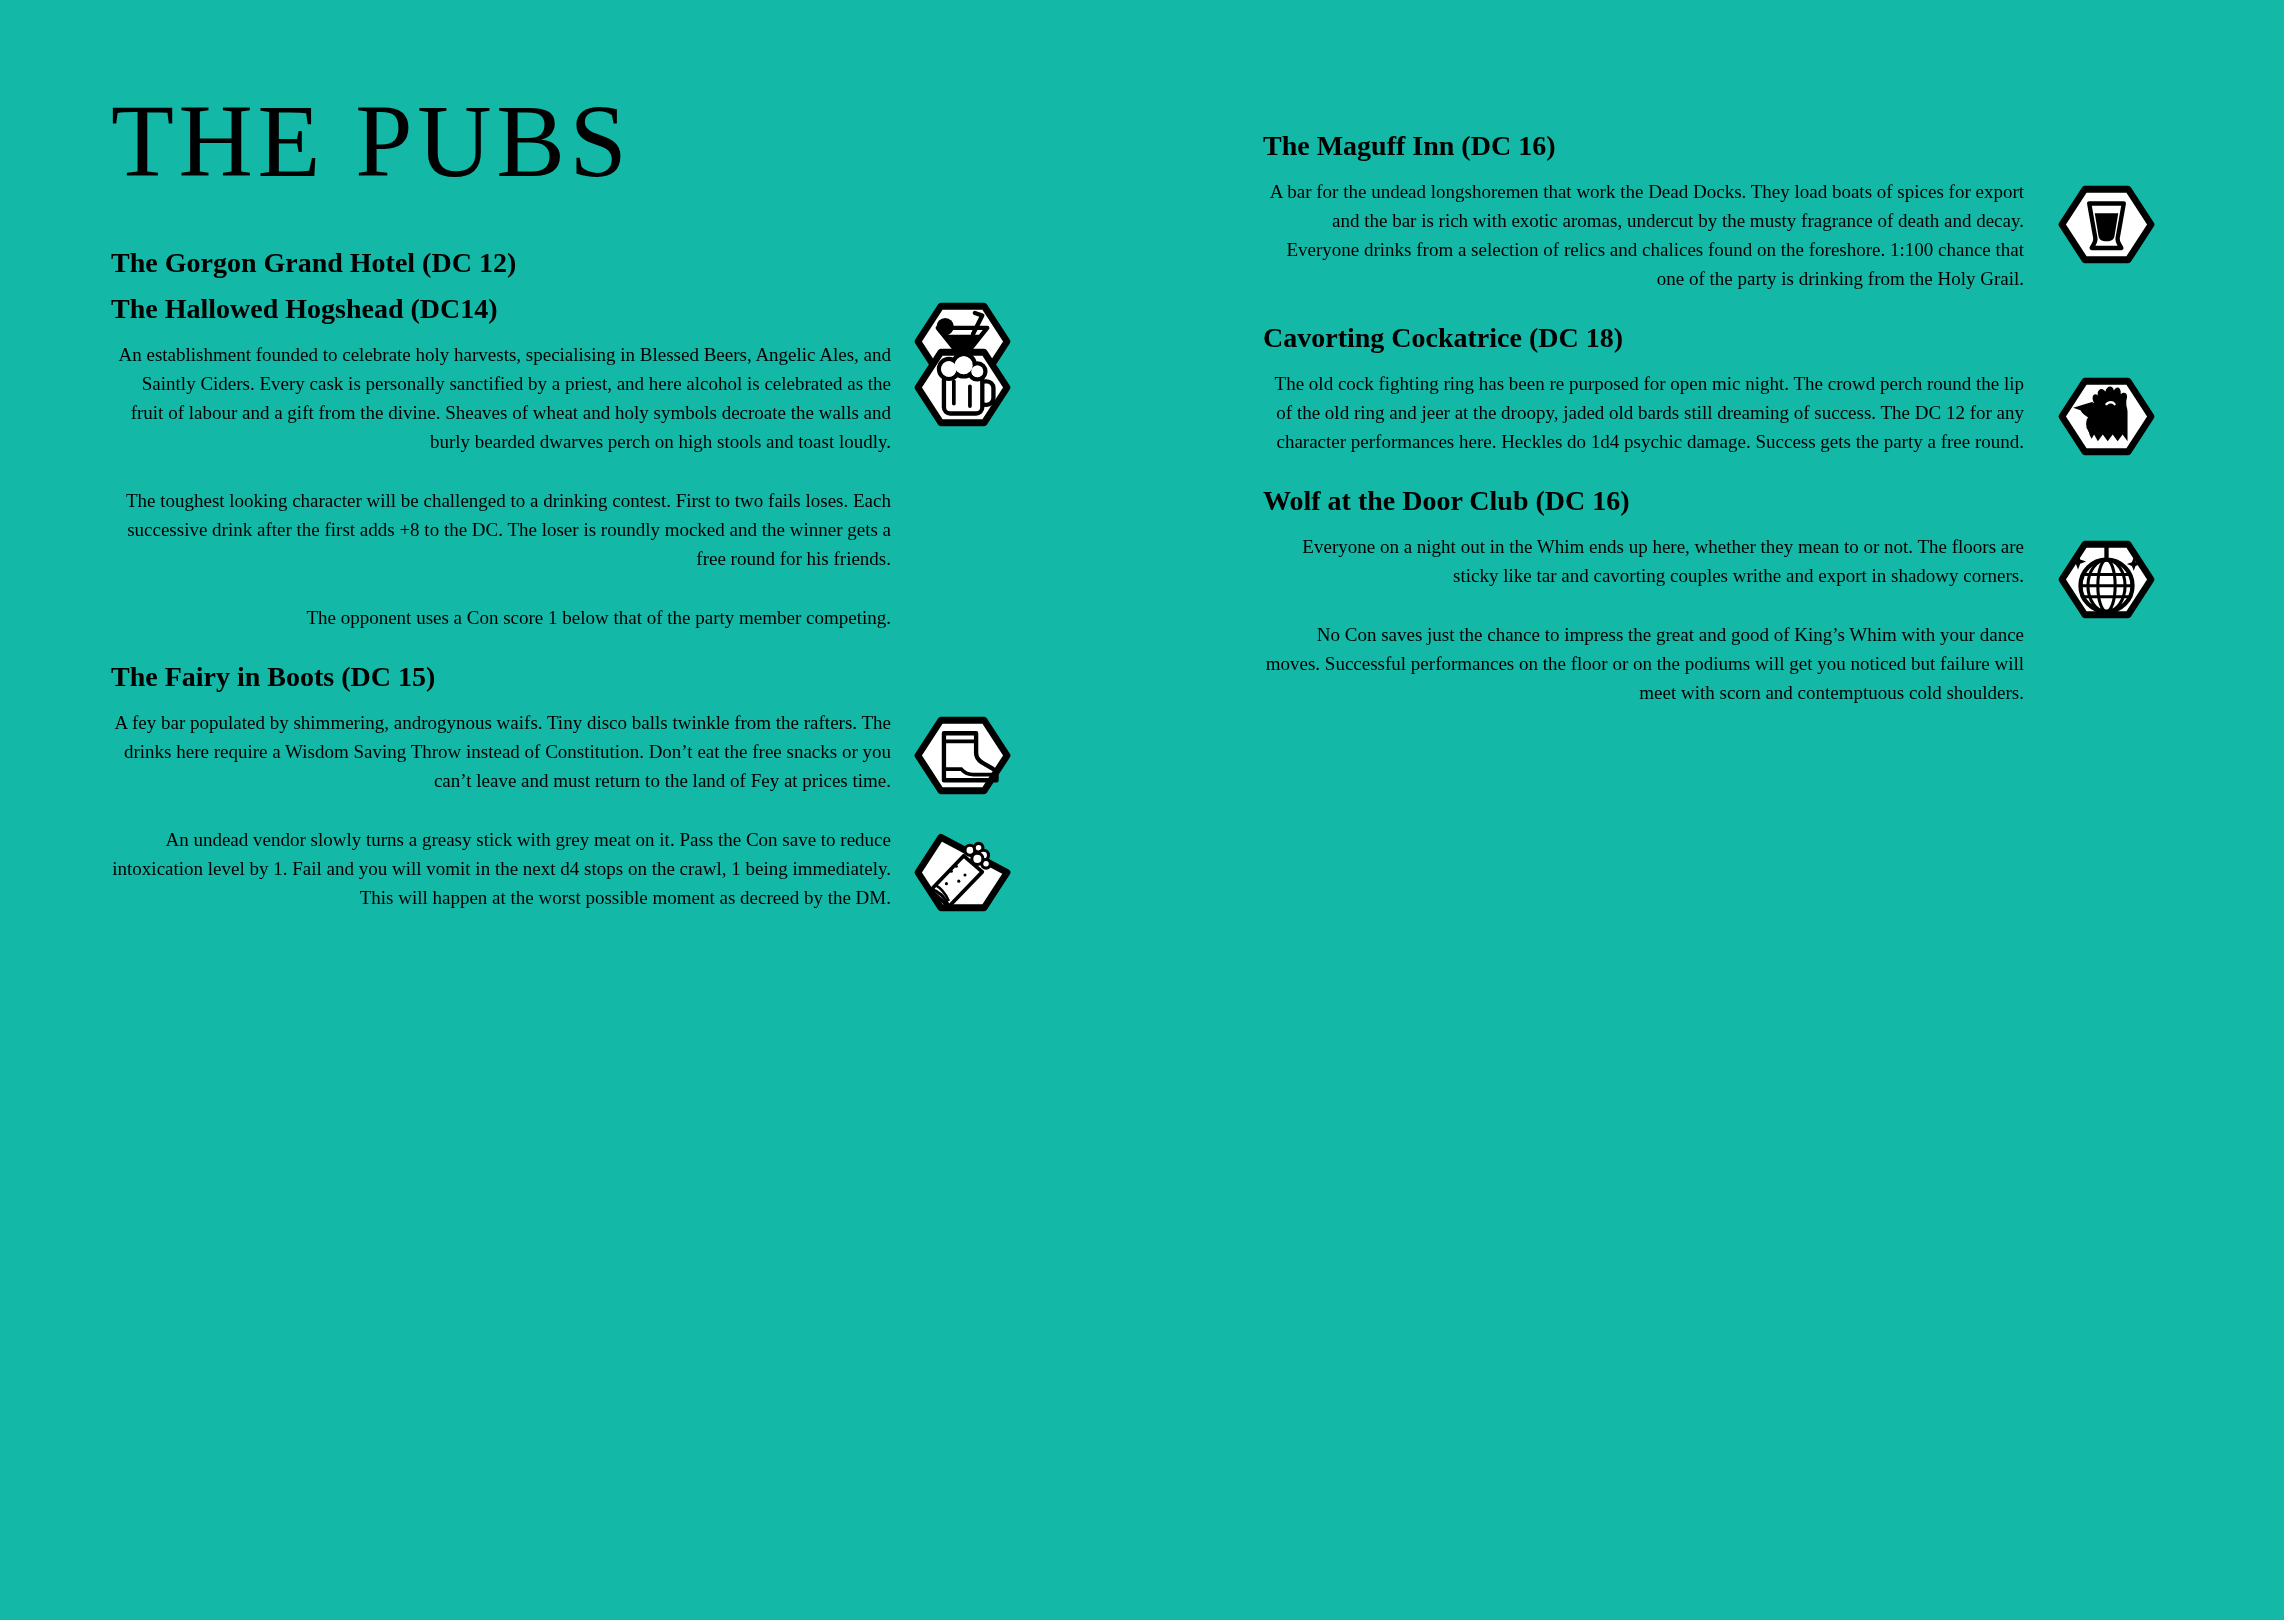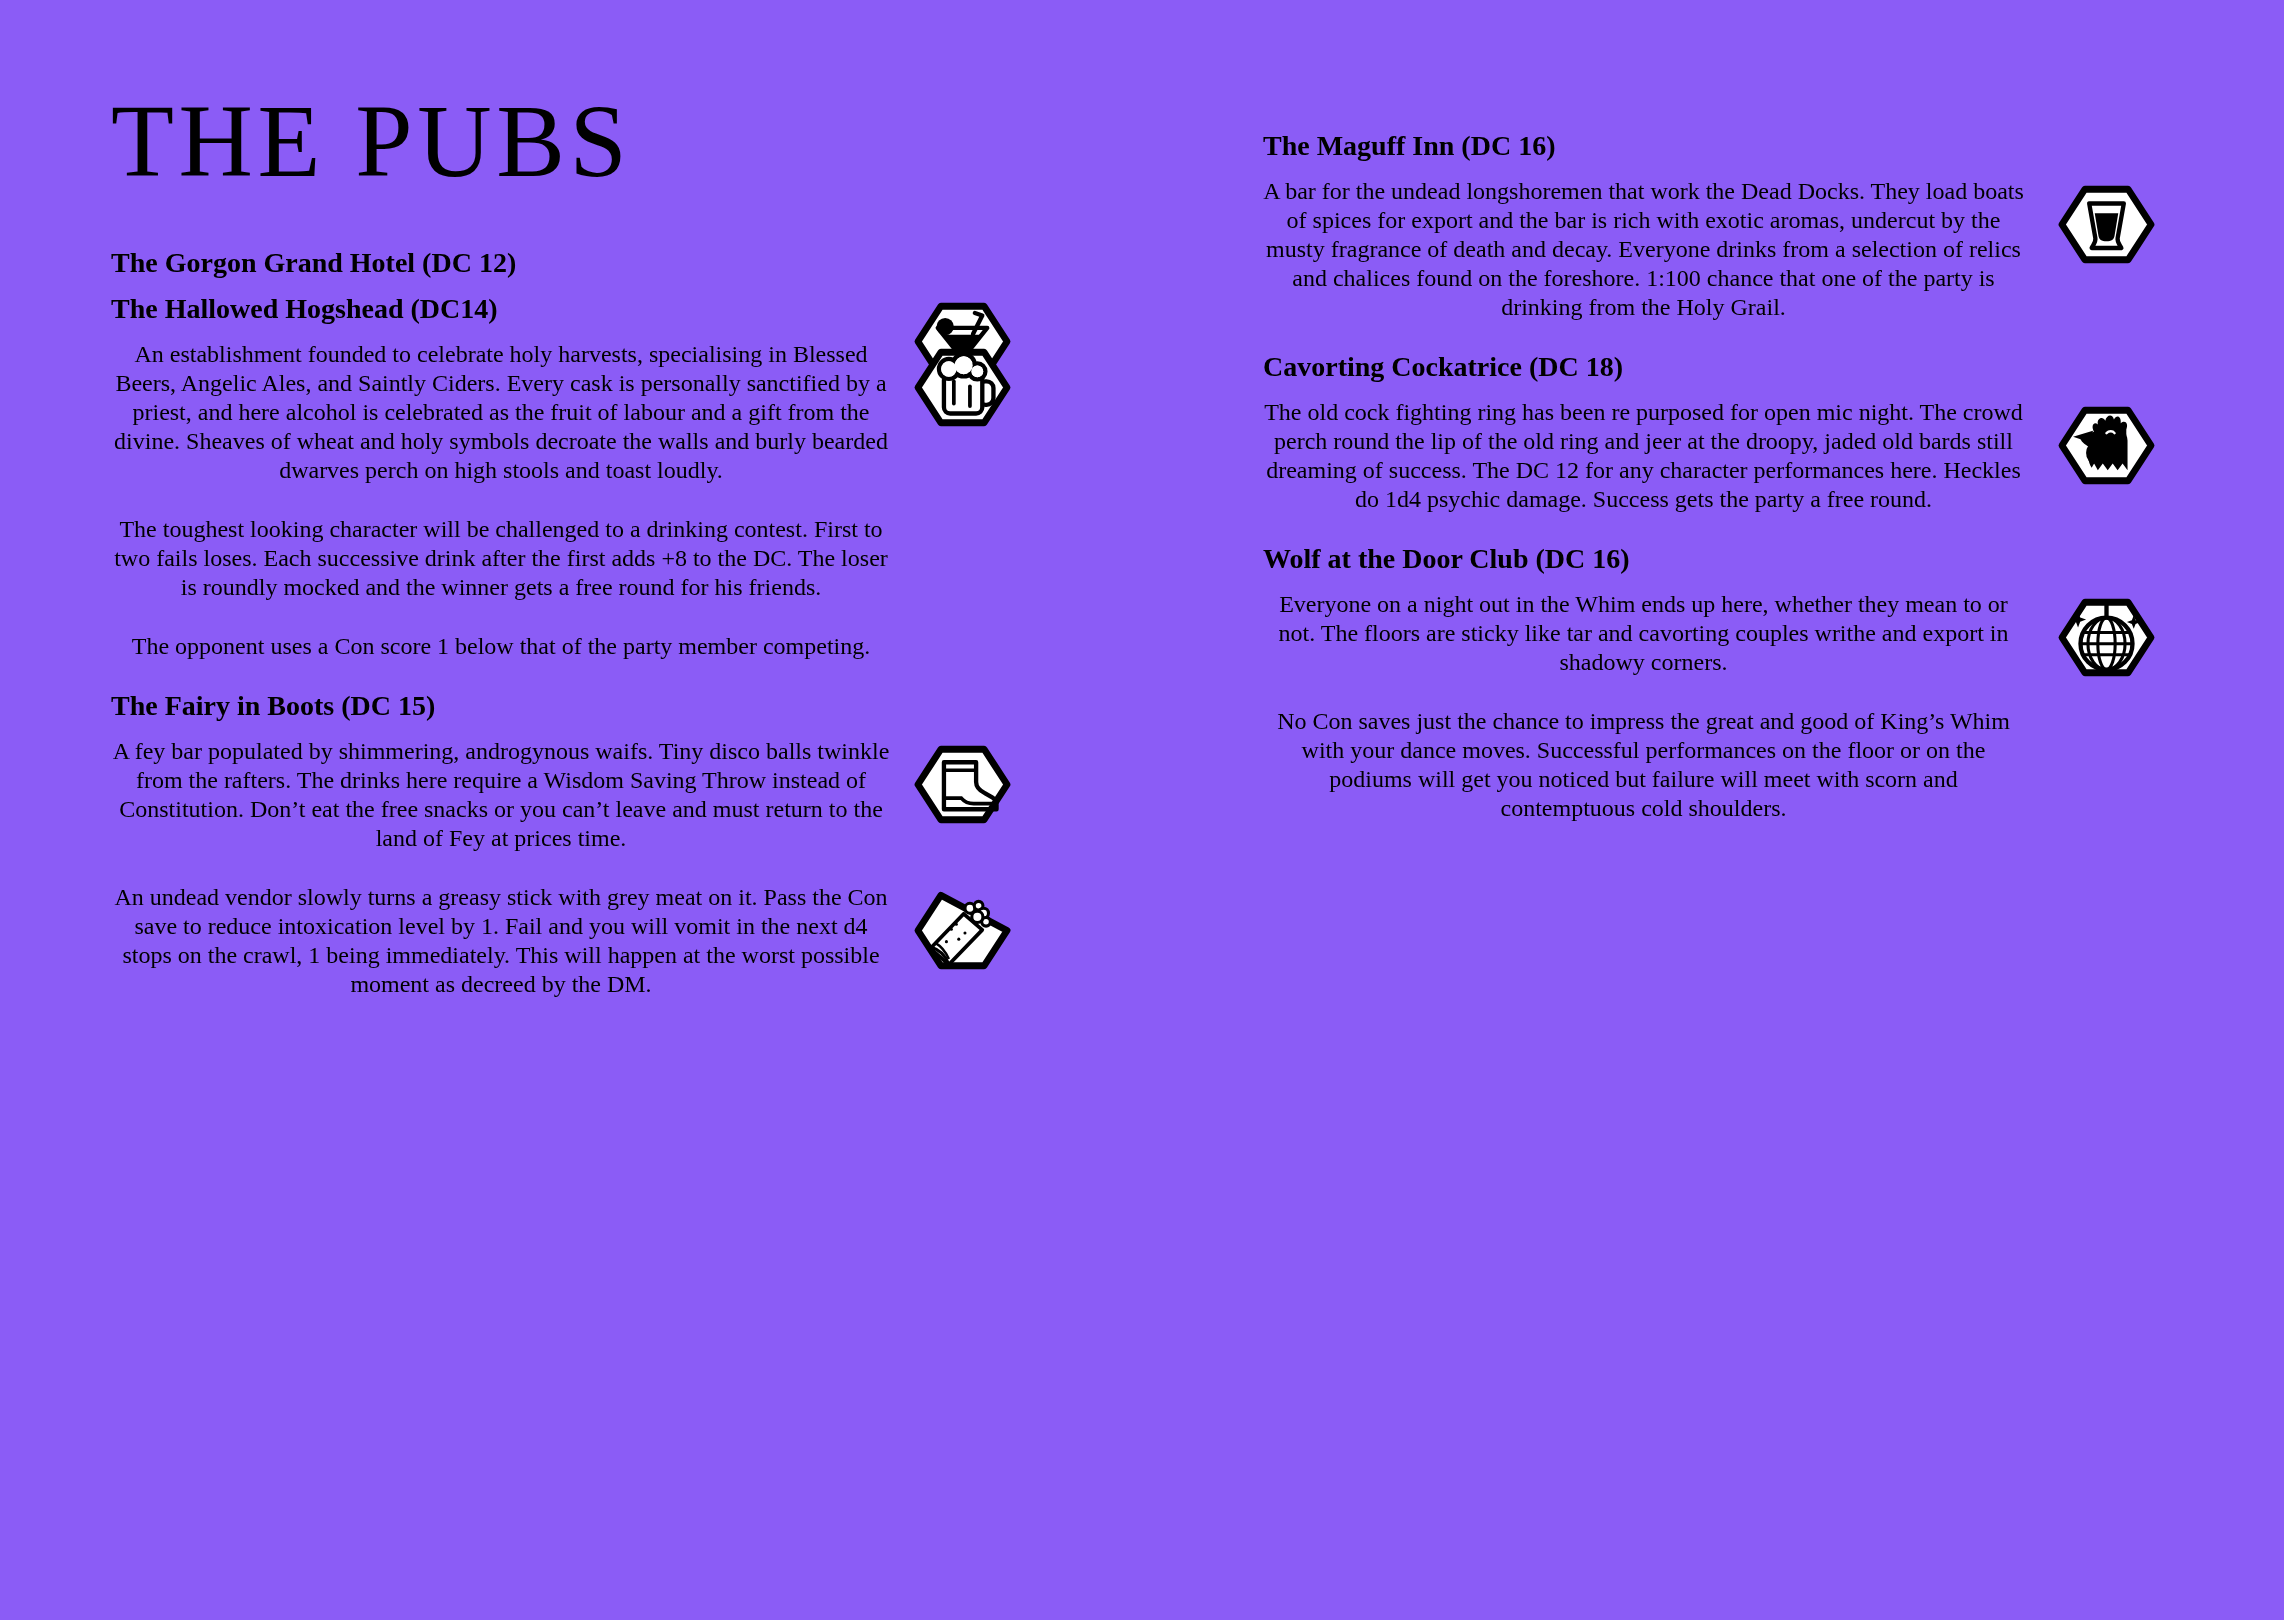--- a/index.html
+++ b/index.html
@@ -1,41 +1,41 @@
 <!DOCTYPE html>
 <html style="font-size:10.5px"><head>
 <meta charset="utf-8">
 <style>
   html,body{margin:0;padding:0;}
   body{
     width:2284px;height:1620px;
     background:#ffffff;color:#000000;
     font-family:"Liberation Serif", serif;
   }
-  .page{position:relative;width:2284px;height:1620px;overflow:hidden;background:#8b5cf6;}
+  .page{position:relative;width:2284px;height:1620px;overflow:hidden;background:#14b8a6;}
   .col{position:absolute;}
   .col-left{left:111px;top:77px;width:914px;}
   .col-right{left:1263px;top:111px;width:914px;margin-top:20px;}
   .title{
     margin:0 0 42px 0;
     font-size:103px;line-height:1.25;font-weight:400;
     letter-spacing:4.6px;
     font-family:"Liberation Serif", serif;
     white-space:nowrap;
   }
   .section{margin-bottom:6.5px;}
   .section h2{
     font-size:28px;line-height:29px;font-weight:700;
     margin:0 0 17px 0;
   }
   .section p{
-    font-size:24px;line-height:29px;
+    font-size:19px;line-height:29px;
     margin:0 0 30px 0;
     width:780px;
-    text-align:center;
+    text-align:right;
   }
   .col-right .section p{width:761px;}
   .para-row{position:relative;}
   .hex-icon{
     position:absolute;left:802px;top:5.2px;
     width:99px;height:85px;
   }
   .col-right .hex-icon{left:794px;}
 </style>
 </head>

